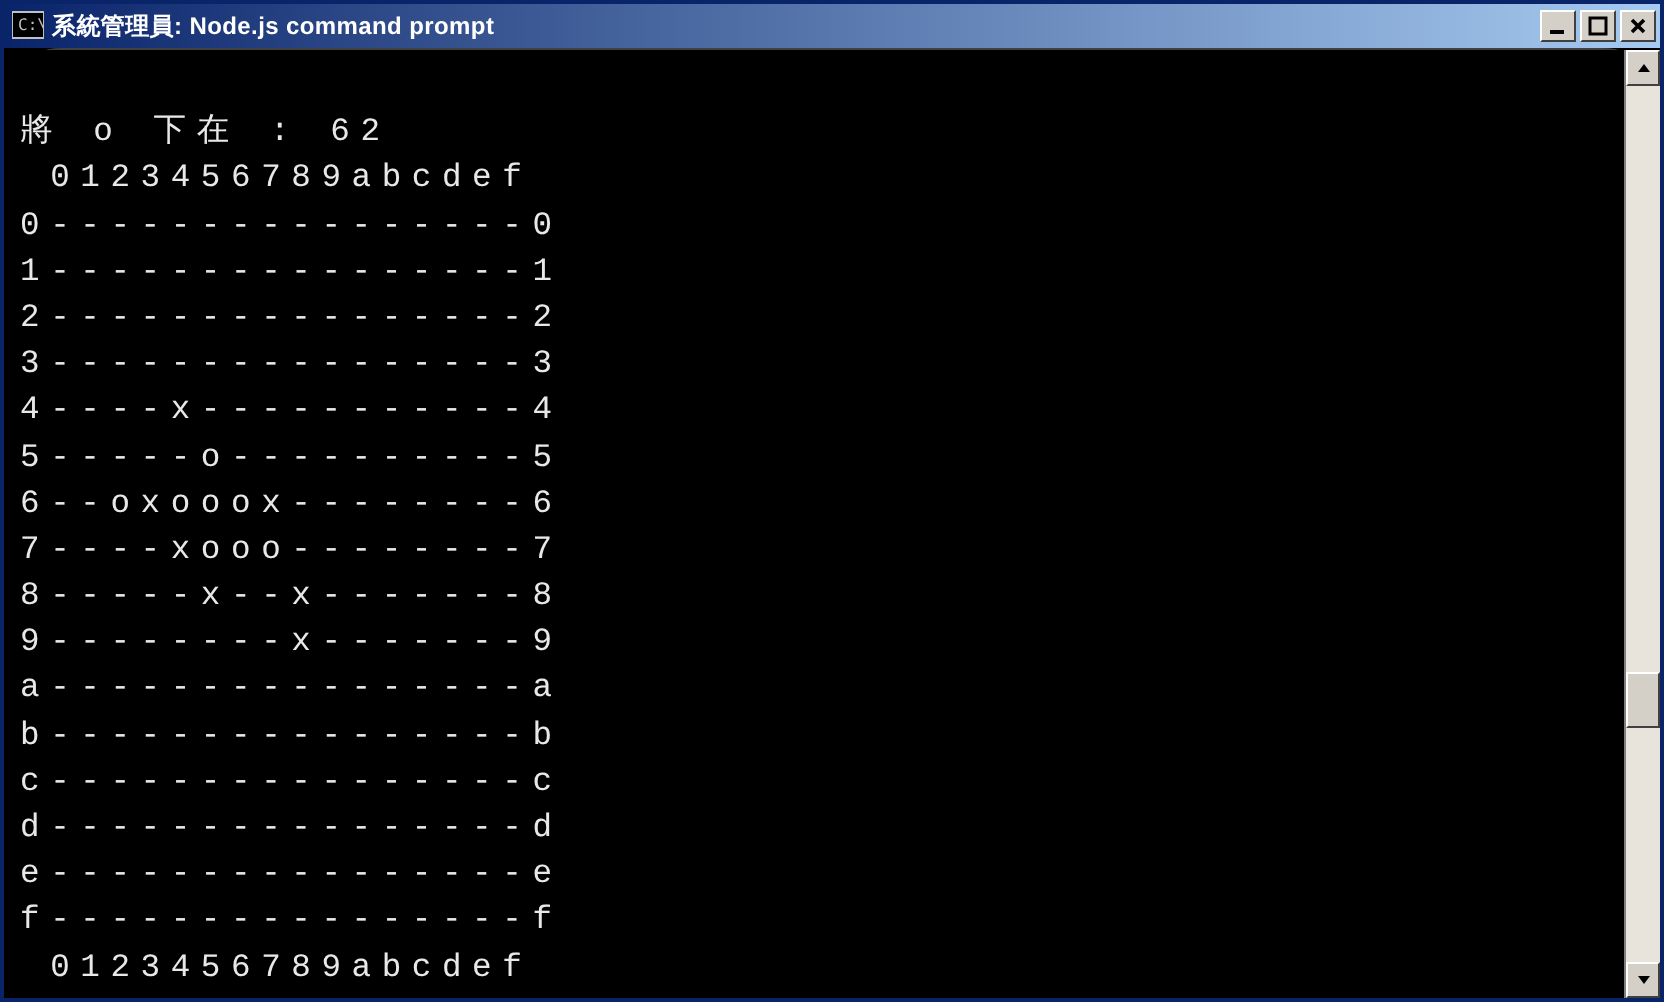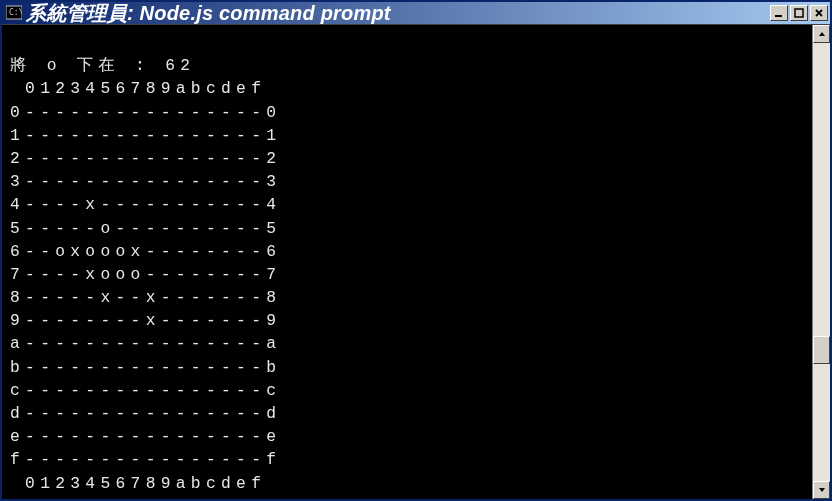--- a/index.html
+++ b/index.html
@@ -23,42 +23,42 @@
     color: #fff;
   }
   .titlebar .app-icon {
     width: 16px; height: 16px;
     margin-right: 4px;
     display: flex; align-items: center; justify-content: center;
   }
   .titlebar .app-icon svg { display:block; }
   .titlebar .title {
     flex: 1;
-    font-size: 20px;
+    font-size: 12px;
     font-weight: bold;
     white-space: nowrap;
     letter-spacing: 0.2px;
-    font-style: italic;
   }
   .titlebar .controls { display: flex; gap: 2px; }
   .tb-btn {
     width: 18px; height: 16px;
     background: #d4d0c8;
     border: 1px solid #fff;
     border-right-color: #404040;
     border-bottom-color: #404040;
     display: flex; align-items: center; justify-content: center;
   }
   .tb-btn svg { display:block; }
   .client {
     flex: 1;
     display: flex; flex-direction: row;
     background: #000;
     border-top: 1px solid #404040;
     min-height: 0;
+    border-radius: 28px;
   }
   .console {
     flex: 1;
     background: #000;
     padding: 6px 8px 0 8px;
     font-family: "Consolas","MingLiU","Courier New",monospace;
     font-size: 16.3px;
     line-height: 23.2px;
     letter-spacing: 5.3px;
     color: #e8e8e8;

